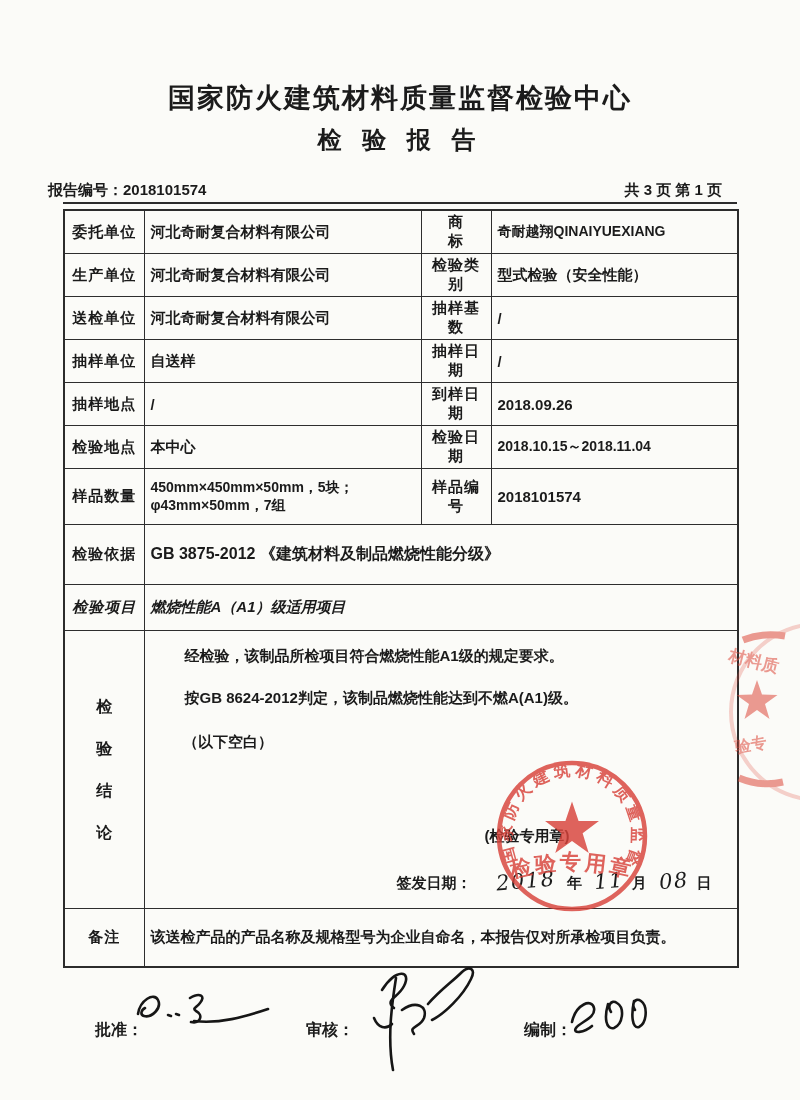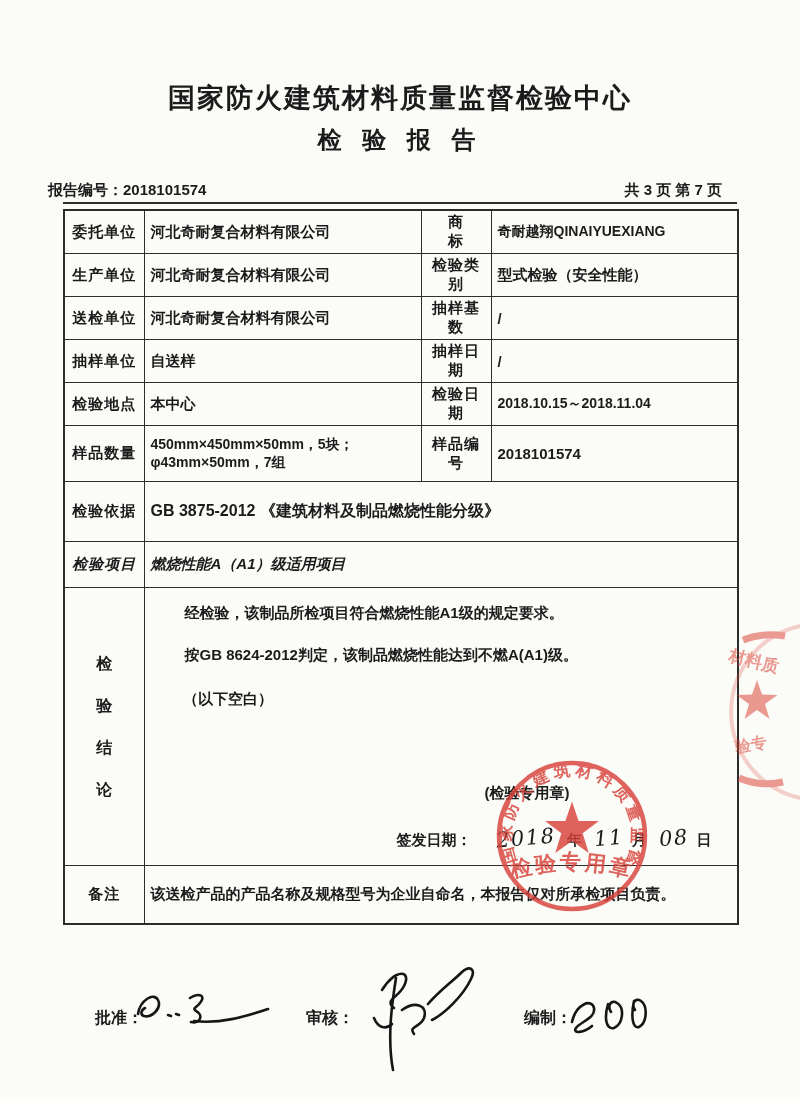--- a/index.html
+++ b/index.html
@@ -65,21 +65,21 @@
     display:inline-block; font-size:21px; font-weight:500; font-style:italic;
     transform:rotate(-5deg); letter-spacing:1.5px; margin:0 6px -2px 10px;
     font-family:"DejaVu Serif","Liberation Serif",serif;
   }
   .hand.year { margin-left:24px; margin-right:10px; }
 
   .stamp-main { position:absolute; top:759px; left:495px; width:154px; height:154px; opacity:.82; }
   .stamp-edge { position:absolute; top:608px; left:721px; width:79px; height:212px; }
 
   .footer-row { position:absolute; top:1000px; left:0; width:800px; font-size:16px; font-weight:600; }
-  .f-label { position:absolute; top:8px; }
+  .f-label { position:absolute; top:20px; }
   .f-approve { left:95px; }
   .f-review  { left:306px; }
   .f-prepare { left:524px; }
   .sig { position:absolute; }
   .sig path { fill:none; stroke:#161616; stroke-width:2.6; stroke-linecap:round; stroke-linejoin:round; }
   .sig1 { top:-16px; left:128px; }
   .sig2 { top:-42px; left:344px; }
   .sig3 { top:-12px; left:562px; }
 </style>
 </head>
@@ -87,21 +87,21 @@
 
 <div class="page">
 
   <div class="org-name">国家防火建筑材料质量监督检验中心</div>
   <div class="doc-title">检 验 报 告</div>
 
   <div class="meta-row">
     <div>
       <span>报告编号：</span><span>2018101574</span>
     </div>
-    <div>共 3 页 第 7 页</div>
+    <div>共 3 页 第 1 页</div>
   </div>
   <div class="meta-rule"></div>
 
   <table class="report">
     <colgroup>
         <col style="width:80px">
         <col style="width:277px">
         <col style="width:70px">
         <col style="width:247px">
       </colgroup>
@@ -122,20 +122,26 @@
       <td class="lbl">送检单位</td>
       <td class="val">河北奇耐复合材料有限公司</td>
       <td class="lbl">抽样基数</td>
       <td class="val">/</td>
     </tr>
     <tr class="r-std">
       <td class="lbl">抽样单位</td>
       <td class="val">自送样</td>
       <td class="lbl">抽样日期</td>
       <td class="val">/</td>
+    </tr>
+    <tr class="r-std">
+      <td class="lbl">抽样地点</td>
+      <td class="val">/</td>
+      <td class="lbl">到样日期</td>
+      <td class="val">2018.09.26</td>
     </tr>
     <tr class="r-std">
       <td class="lbl">检验地点</td>
       <td class="val">本中心</td>
       <td class="lbl">检验日期</td>
       <td class="val small">2018.10.15～2018.11.04</td>
     </tr>
     <tr class="r-qty">
       <td class="lbl">样品数量</td>
       <td class="val small">450mm×450mm×50mm，5块；φ43mm×50mm，7组</td>

